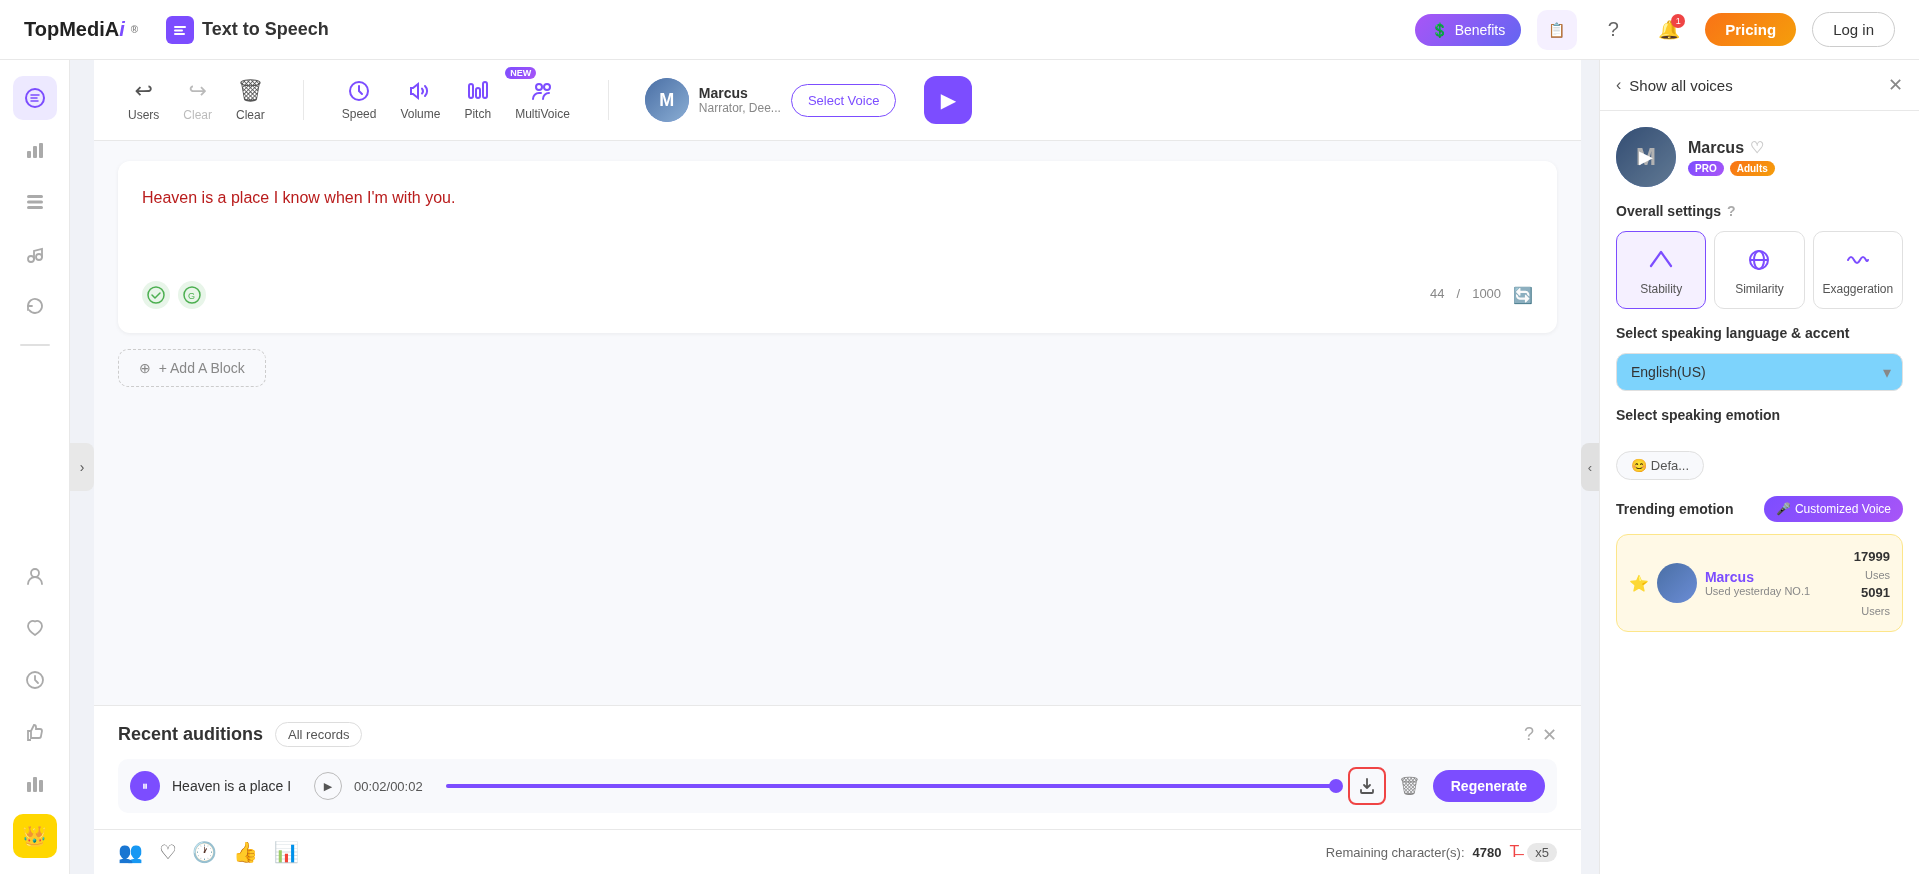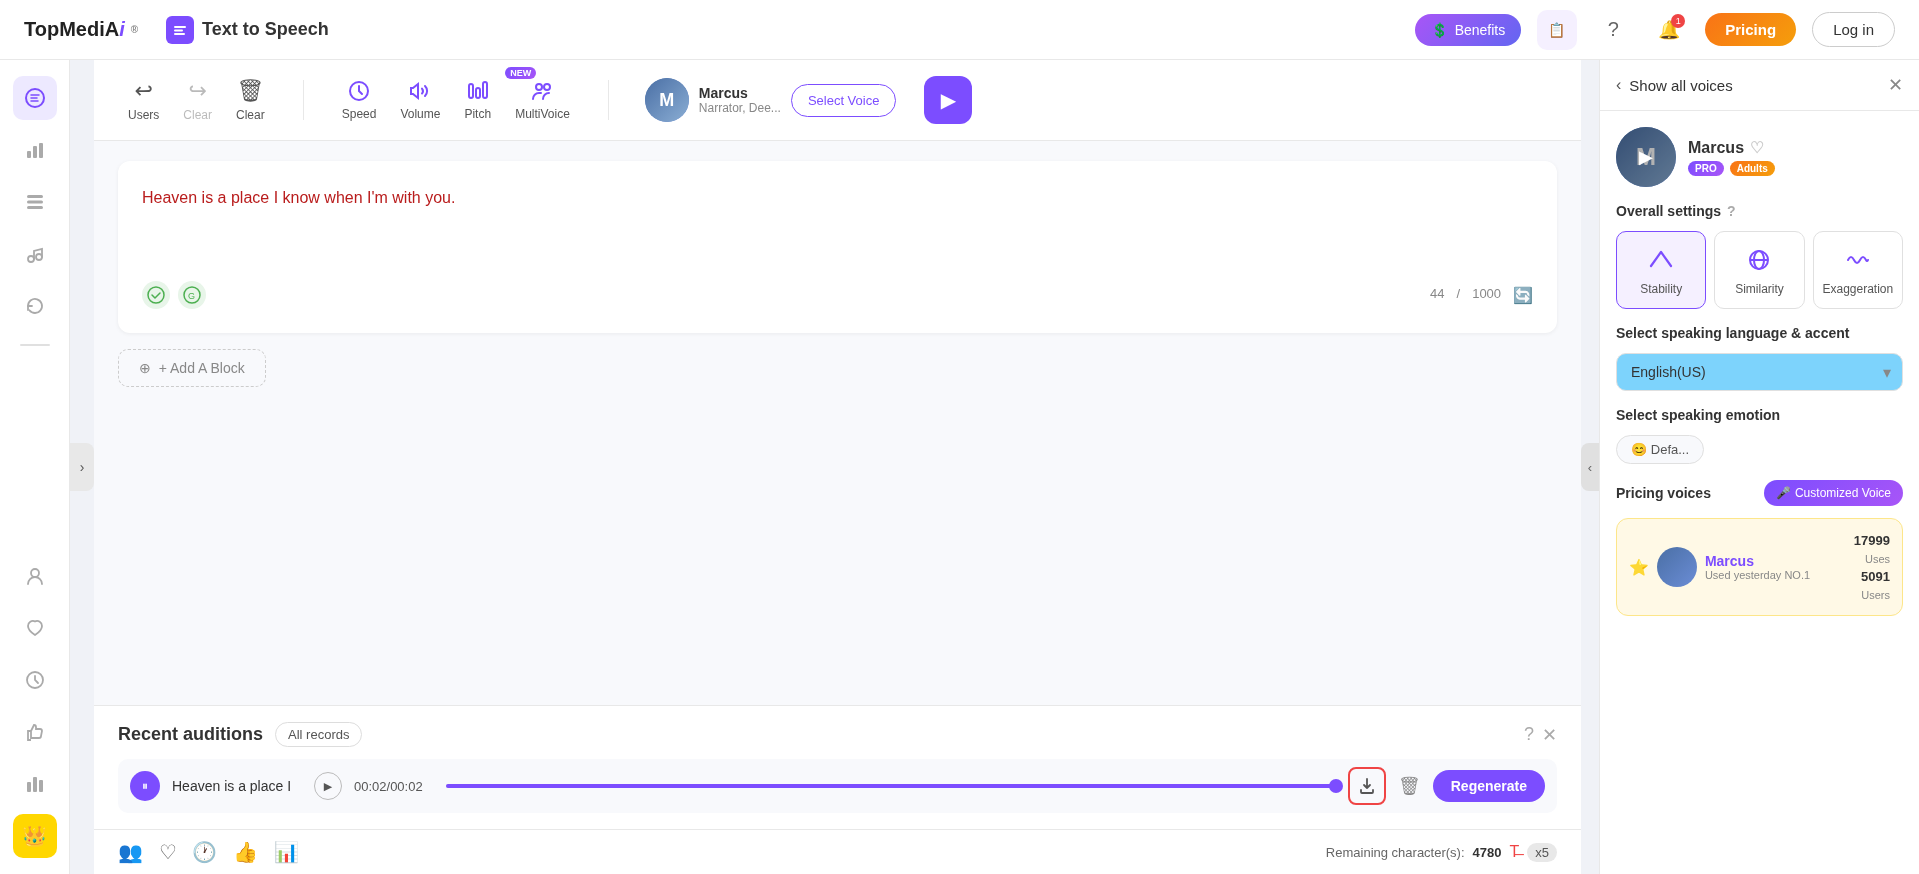--- a/index.html
+++ b/index.html
@@ -114,21 +114,21 @@
     .section-title .help { font-size: 14px; color: #aaa; cursor: pointer; }
     .settings-grid { display: grid; grid-template-columns: repeat(3, 1fr); gap: 8px; margin-bottom: 16px; }
     .setting-card { display: flex; flex-direction: column; align-items: center; gap: 6px; padding: 12px 8px; border: 1.5px solid #e0e0e0; border-radius: 10px; cursor: pointer; }
     .setting-card.active { border-color: #7c4dff; background: #f5f0ff; }
     .setting-icon { width: 32px; height: 32px; display: flex; align-items: center; justify-content: center; font-size: 18px; color: #7c4dff; }
     .setting-label { font-size: 12px; color: #555; font-weight: 500; }
     .language-select-wrapper { position: relative; margin-bottom: 16px; }
     .language-select-wrapper select { width: 100%; padding: 10px 14px; border: 1.5px solid #e0e0e0; border-radius: 10px; font-size: 14px; color: #333; background: #7dd3fc; appearance: none; cursor: pointer; }
     .language-select-wrapper::after { content: '▾'; position: absolute; right: 12px; top: 50%; transform: translateY(-50%); color: #888; pointer-events: none; }
     .emotion-section { margin-bottom: 16px; }
-    .emotion-chip { display: inline-flex; align-items: center; gap: 4px; padding: 6px 14px; border: 1.5px solid #e0e0e0; border-radius: 20px; font-size: 13px; color: #555; cursor: pointer; background: #f8f9fc; }
+    .emotion-chip { display: inline-flex; align-items: center; gap: 4px; padding: 6px 14px; border: 1.5px solid #e0e0e0; border-radius: 20px; font-size: 13px; color: #555; cursor: pointer; background: #f8f9fc; margin-top: 16px; }
     .trending-section { }
     .trending-header { display: flex; align-items: center; justify-content: space-between; margin-bottom: 12px; }
     .trending-title { font-size: 14px; font-weight: 600; color: #333; }
     .customized-btn { background: linear-gradient(135deg, #7c4dff, #a855f7); color: #fff; font-size: 12px; padding: 6px 12px; border-radius: 16px; border: none; cursor: pointer; display: flex; align-items: center; gap: 4px; }
     .trending-card { display: flex; align-items: center; gap: 10px; padding: 12px; background: #fff9e6; border-radius: 12px; border: 1px solid #fde68a; }
     .trending-avatar { width: 40px; height: 40px; border-radius: 50%; background: linear-gradient(135deg, #4a6fa5, #6b8dd6); flex-shrink: 0; }
     .trending-info { flex: 1; }
     .trending-name { font-size: 14px; font-weight: 600; color: #7c4dff; }
     .trending-badge { font-size: 11px; color: #888; }
     .trending-stats { text-align: right; }
@@ -478,21 +478,21 @@
         <div class="section-title">
           <span>Select speaking emotion</span>
         </div>
         <div class="emotion-chip">
           <span>😊 Defa...</span>
         </div>
       </div>
 
       <div class="trending-section">
         <div class="trending-header">
-          <span class="trending-title">Pricing voices</span>
+          <span class="trending-title">Trending emotion</span>
           <button class="customized-btn">
             <span>🎤</span>
             <span>Customized Voice</span>
           </button>
         </div>
         <div class="trending-card">
           <div style="display:flex;align-items:center;gap:8px;flex:1;">
             <span class="gold-star">⭐</span>
             <div class="trending-avatar"></div>
             <div class="trending-info">

